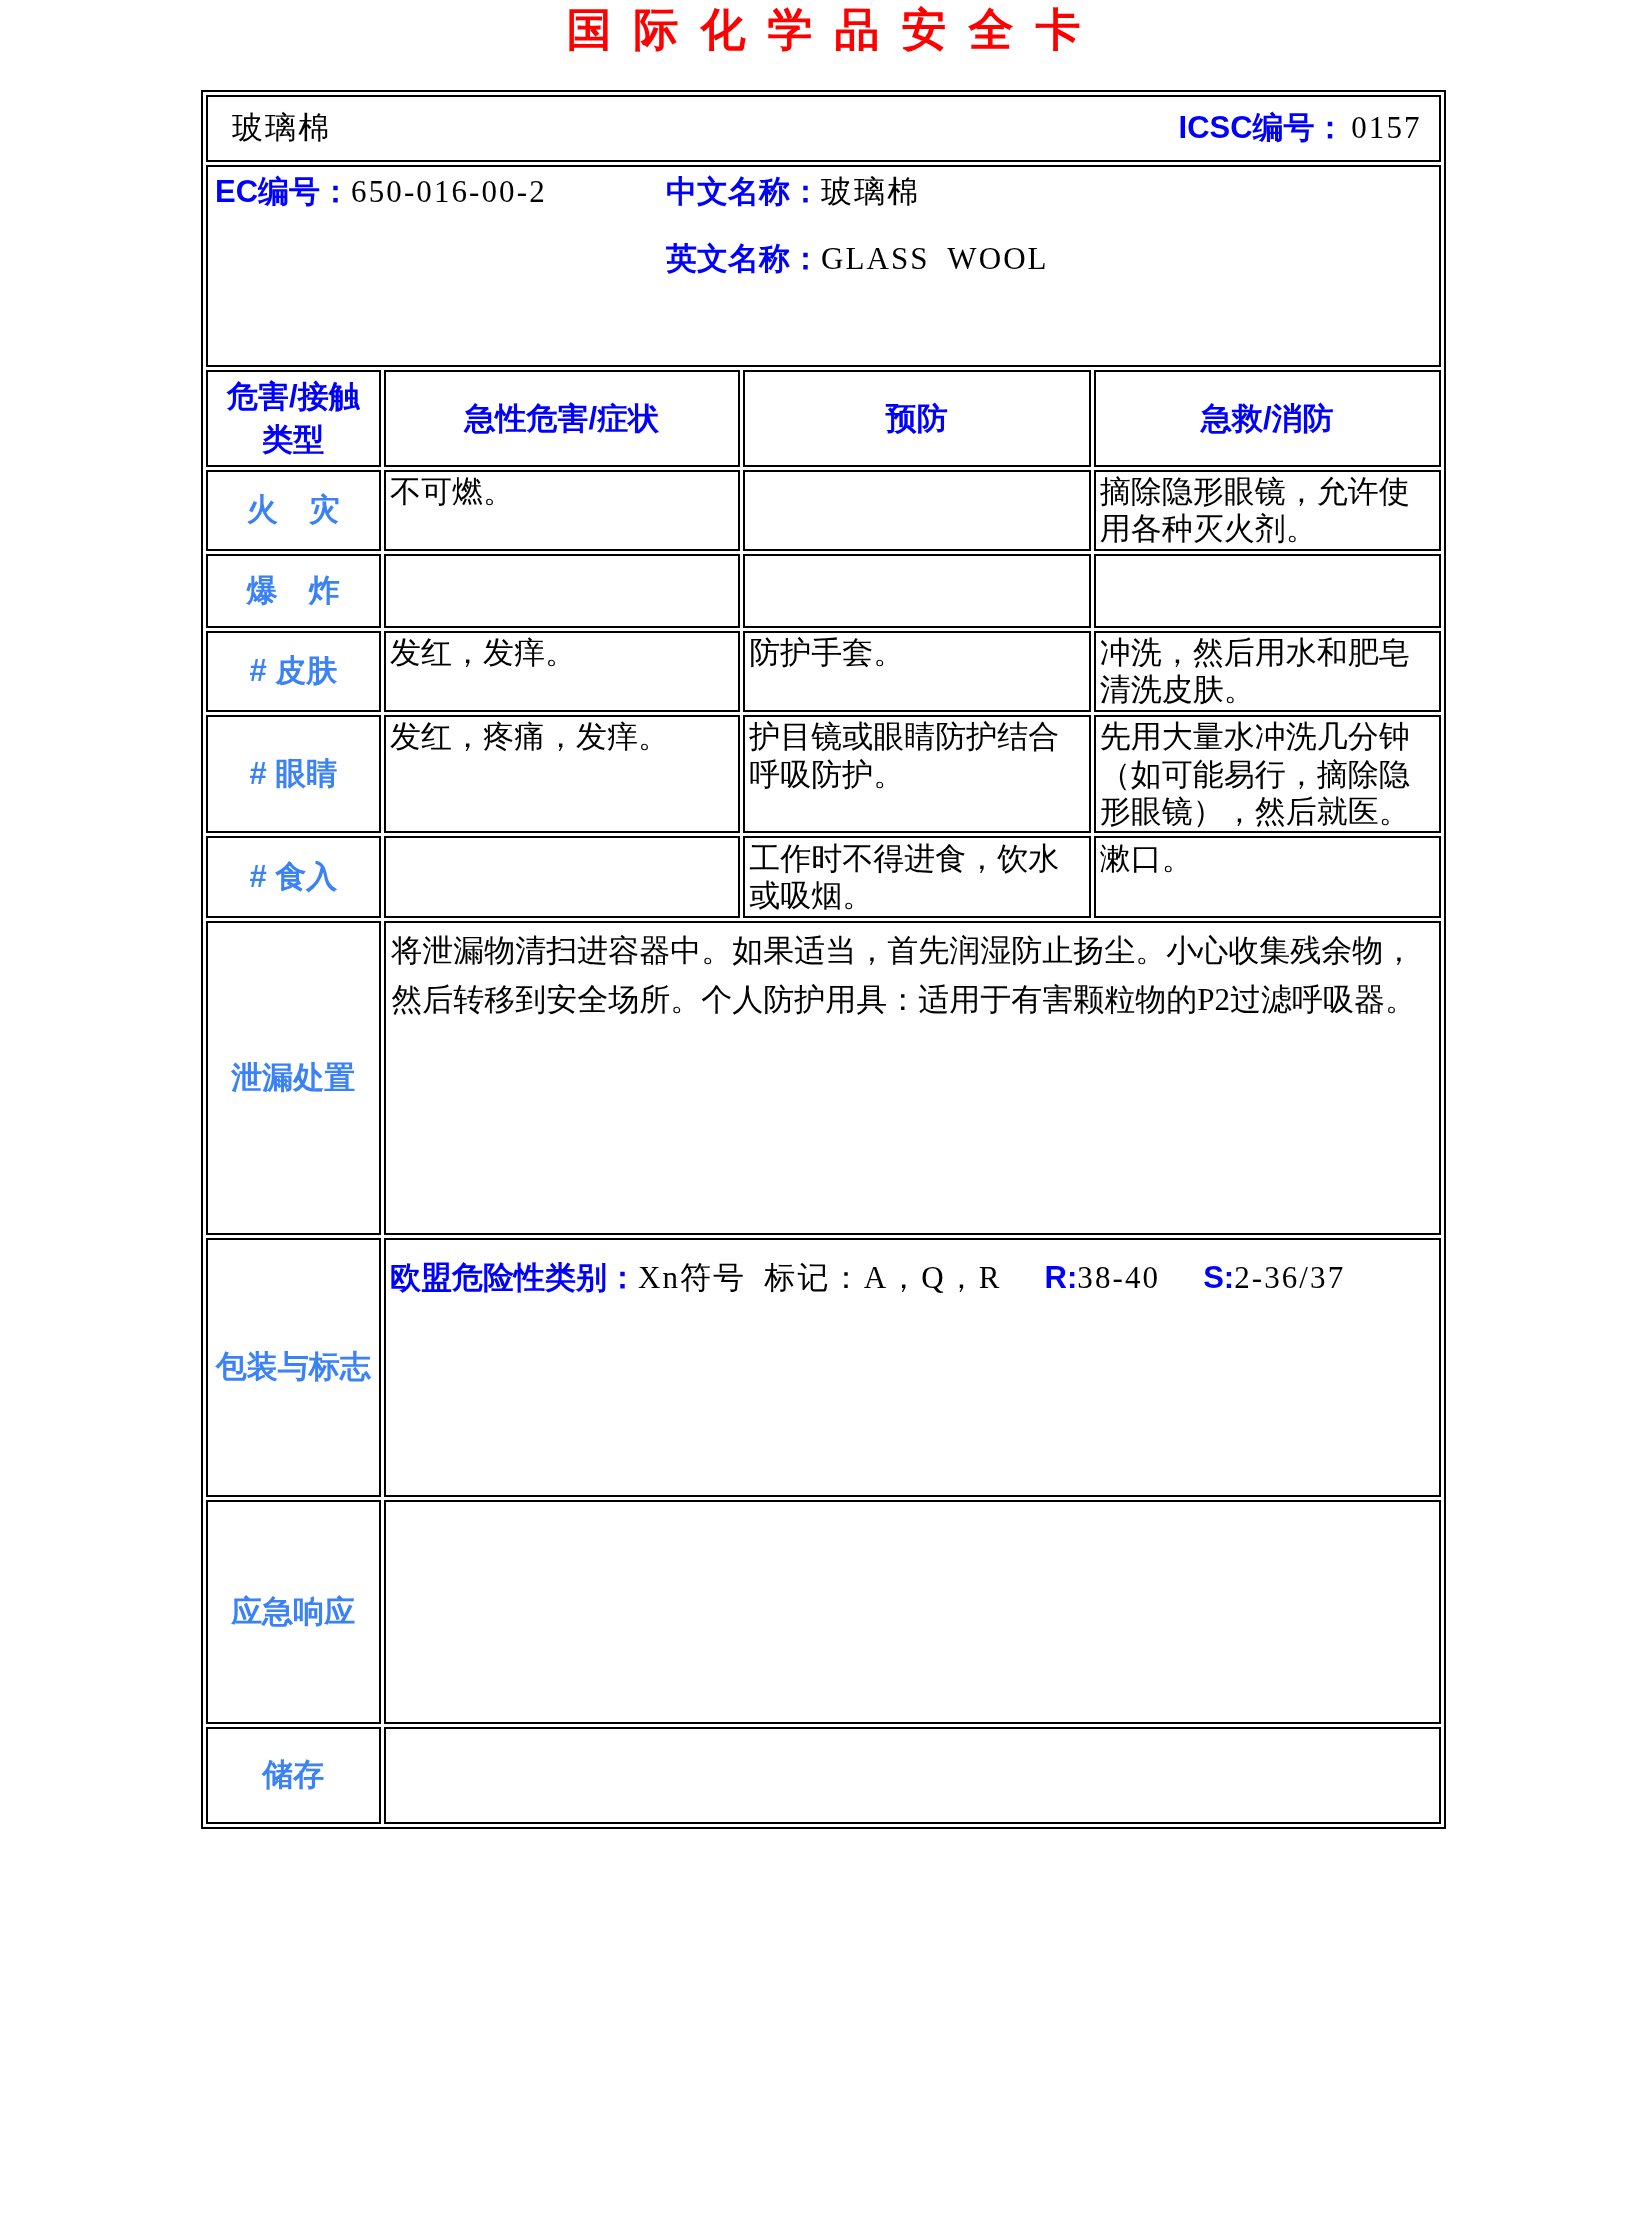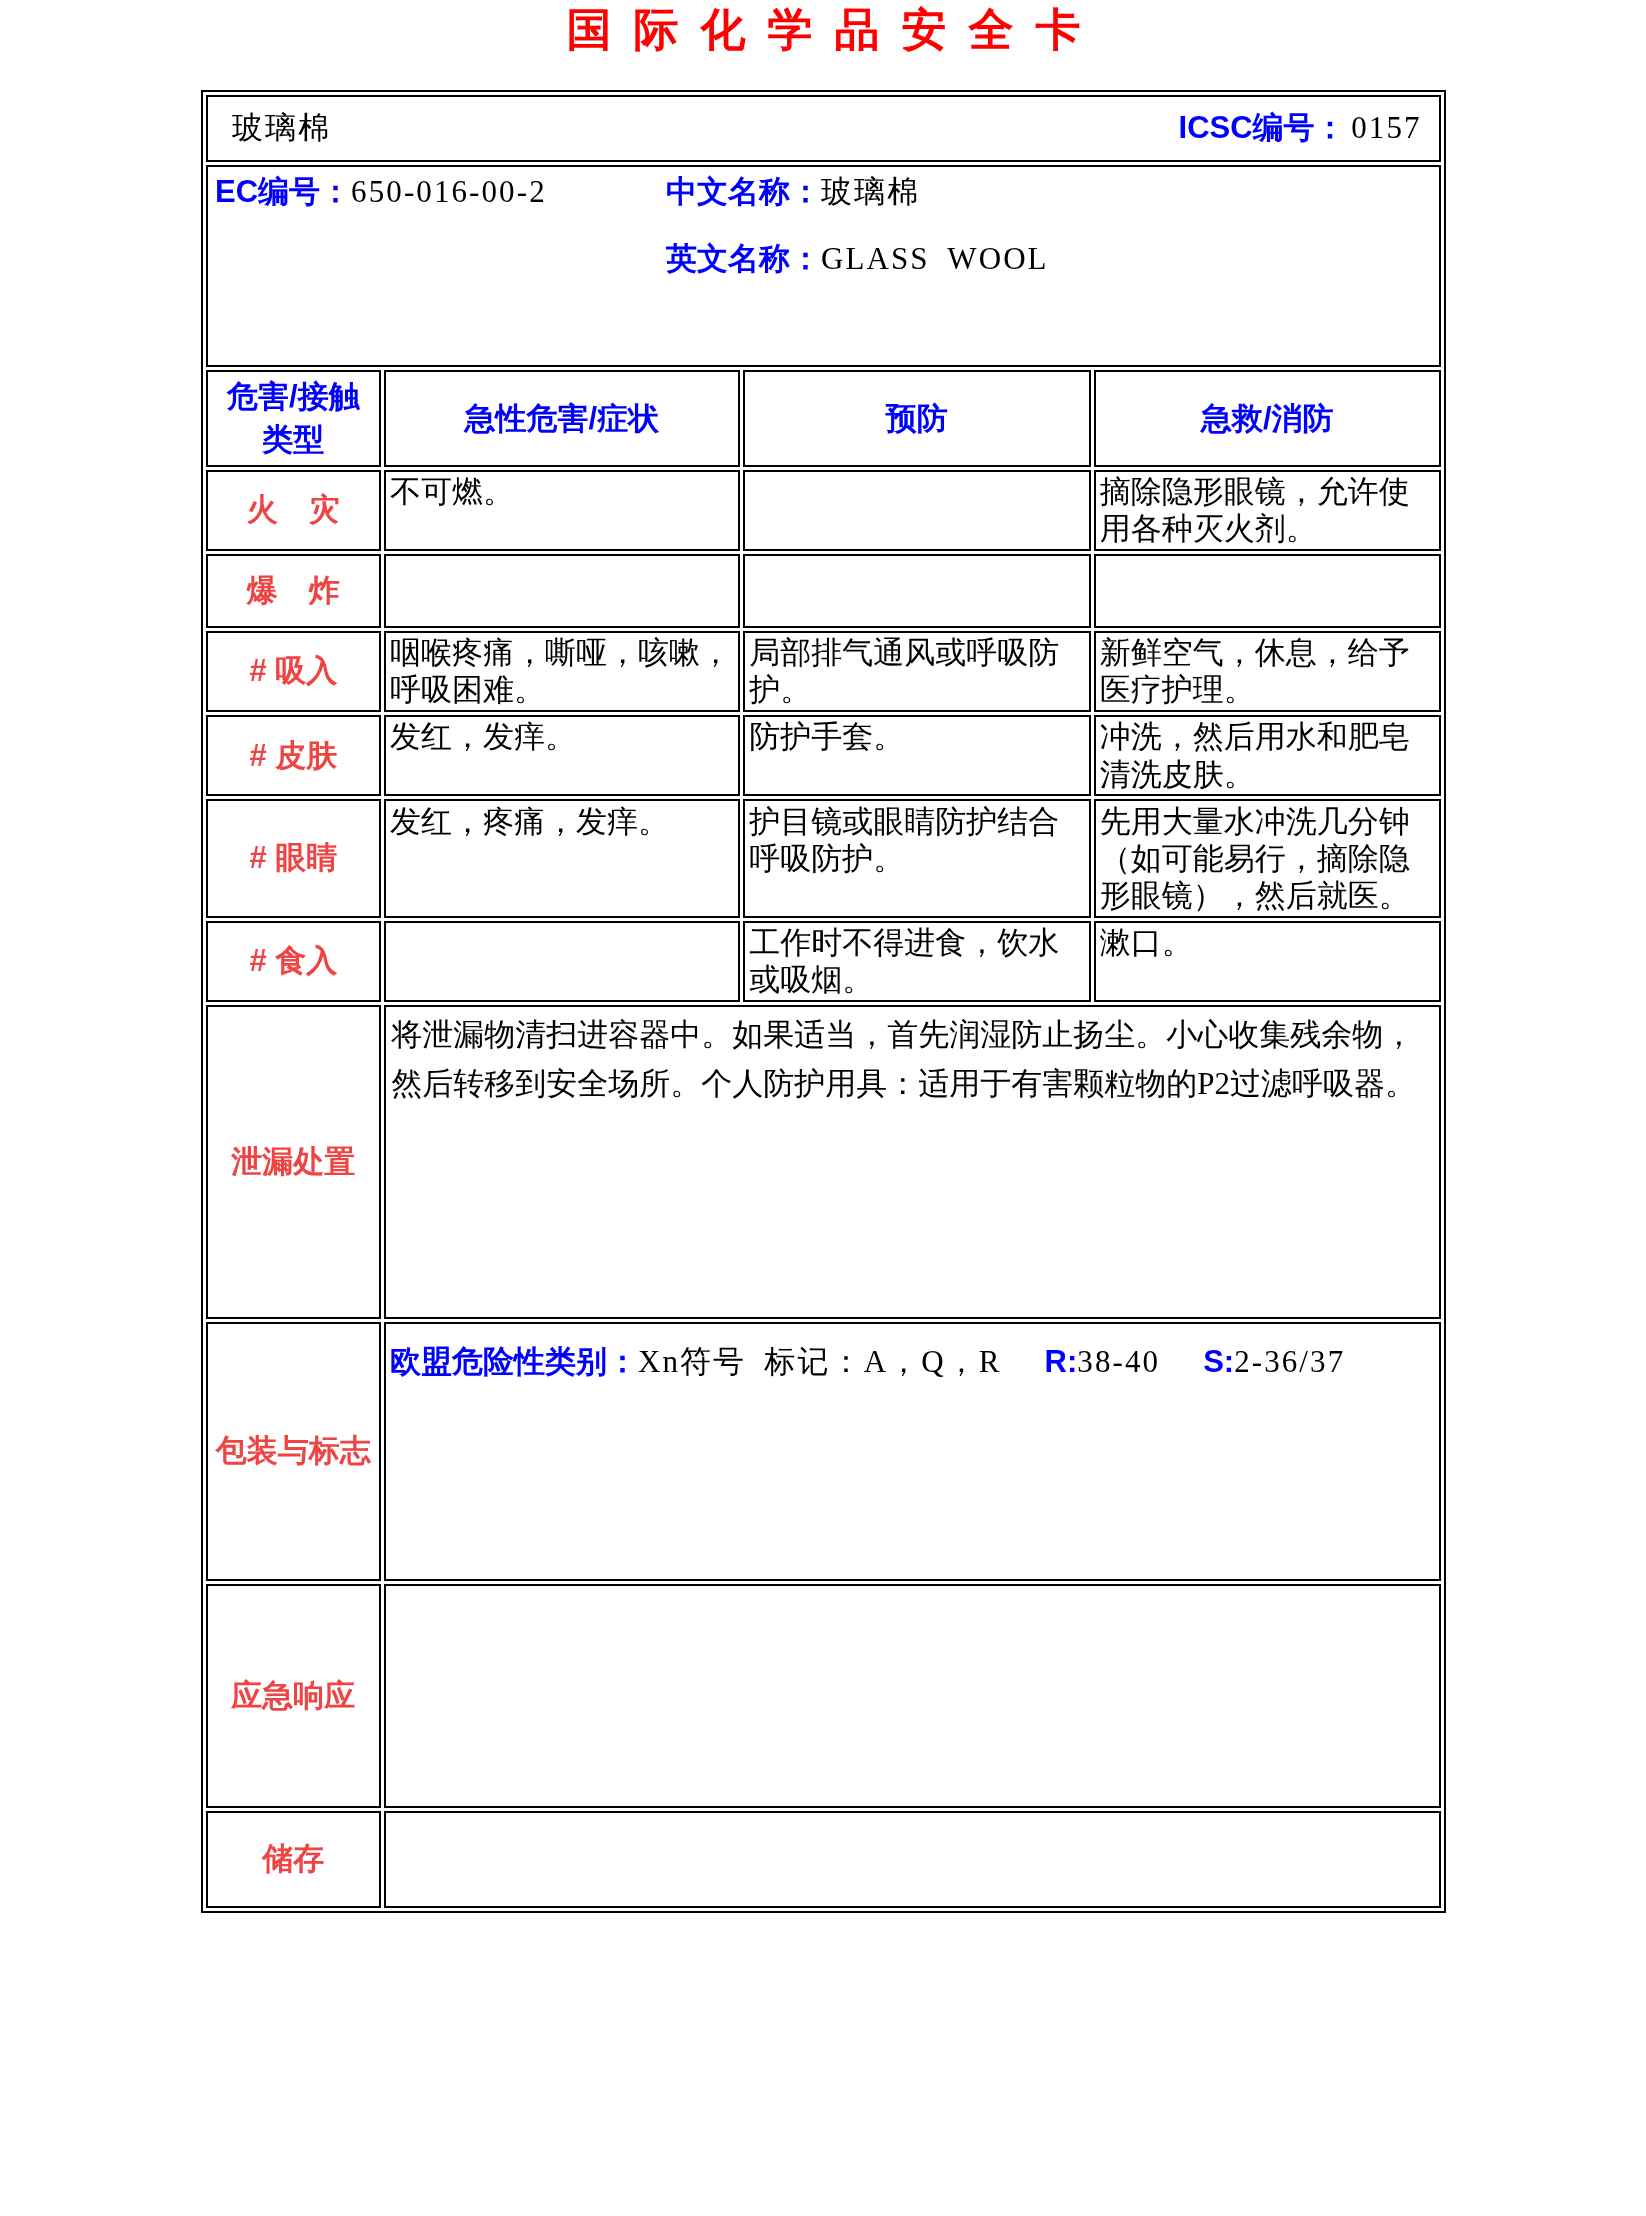--- a/index.html
+++ b/index.html
@@ -98,21 +98,21 @@
     font-weight: bold;
     font-size: 31px;
     text-align: center;
     vertical-align: middle;
     line-height: 1.4;
     white-space: pre-line;
   }
 
   
   .lbl {
-    color: #ef4444;
+    color: #3b82f6;
     font-family: "Liberation Sans", sans-serif;
     font-weight: bold;
     font-size: 31px;
     text-align: center;
     vertical-align: middle;
     white-space: pre-wrap;
   }
 
   
   .bodycell {
@@ -187,26 +187,20 @@
   </tr>
 
   <tr class="r5">
     <td class="lbl">爆　炸</td>
     <td class="bodycell"></td>
     <td class="bodycell"></td>
     <td class="bodycell"></td>
   </tr>
 
 
-  <tr class="r7">
-    <td class="lbl"># 吸入</td>
-    <td class="bodycell">咽喉疼痛，嘶哑，咳嗽，呼吸困难。</td>
-    <td class="bodycell">局部排气通风或呼吸防护。</td>
-    <td class="bodycell">新鲜空气，休息，给予医疗护理。</td>
-  </tr>
 
   <tr class="r8">
     <td class="lbl"># 皮肤</td>
     <td class="bodycell">发红，发痒。</td>
     <td class="bodycell">防护手套。</td>
     <td class="bodycell">冲洗，然后用水和肥皂清洗皮肤。</td>
   </tr>
 
   <tr class="r9">
     <td class="lbl"># 眼睛</td>

